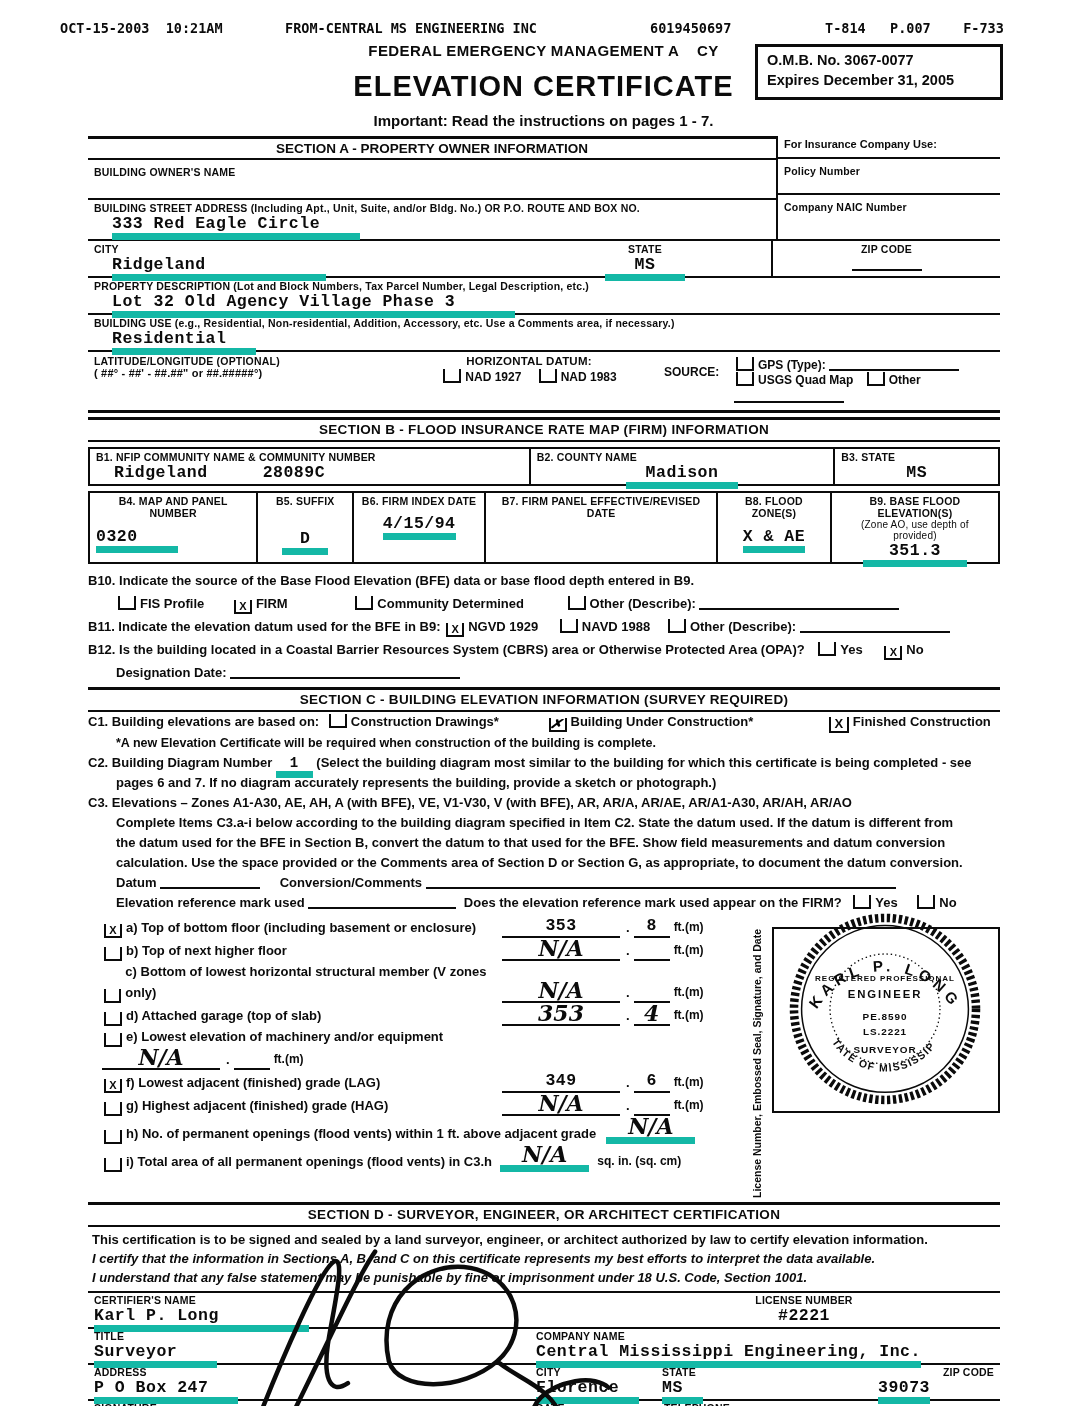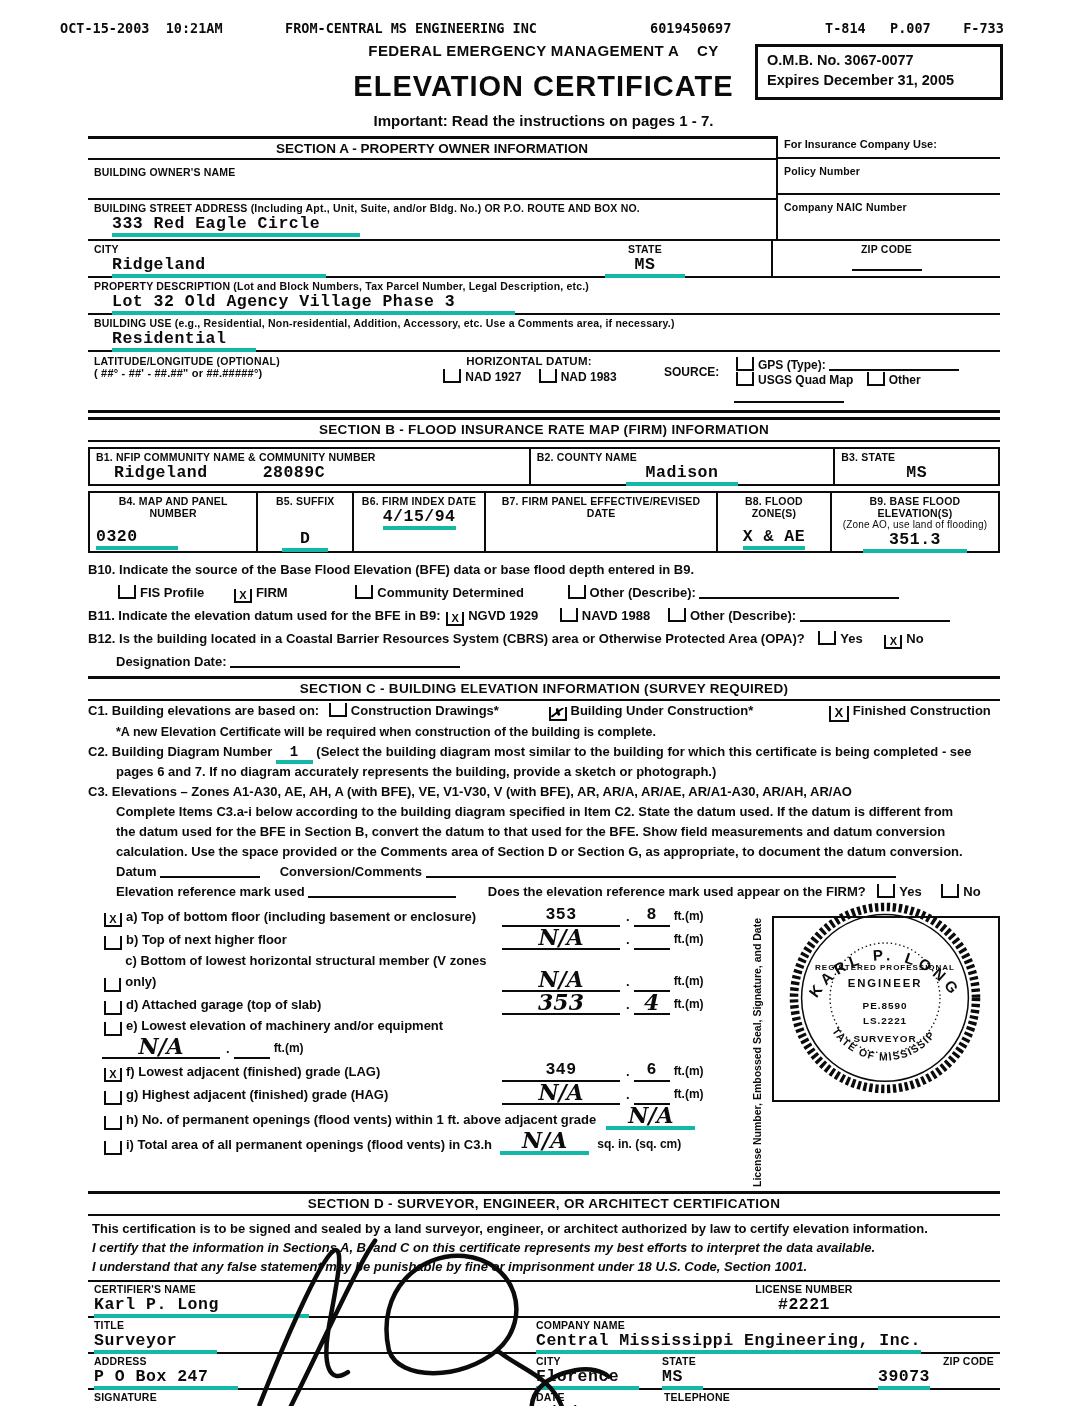--- a/index.html
+++ b/index.html
@@ -22,21 +22,21 @@
   .omb {
     position:absolute; top:44px; left:755px; width:224px; height:44px;
     border:3px solid #0b0b0b; padding:3px 9px; text-align:left;
     font-size:14.5px; font-weight:bold; line-height:20px; background:#fff;
   }
   
   .main { position:absolute; top:136px; left:88px; width:912px; }
   .lbl { font-size:10.5px; font-weight:bold; letter-spacing:.2px; }
   .typed { font-family:"Liberation Mono","DejaVu Sans Mono",monospace; font-size:16.5px; font-weight:bold; letter-spacing:.5px; }
   .hw { font-family:"DejaVu Serif", serif; font-style:italic; font-weight:bold; font-size:22px; display:inline-block; }
-  .u { border-bottom:4px solid #14b8a6; }
+  .u { border-bottom:7px solid #14b8a6; }
   .secbar { border-top:3px solid #0b0b0b; border-bottom:2px solid #0b0b0b; text-align:center; font-weight:bold; font-size:13.5px; padding:2px 0 3px 0; letter-spacing:.3px; }
   .cb { display:inline-block; width:14px; height:12px; border-left:2px solid #0b0b0b; border-right:2px solid #0b0b0b; border-bottom:2px solid #0b0b0b;
         text-align:center; font-weight:bold; font-size:11px; line-height:12px; vertical-align:-2px; margin:0 4px 0 2px; }
   .cb.big { width:16px; height:14px; font-size:13px; line-height:13px; }
   .scrib { display:inline-block; transform:skewX(-18deg) scale(1.5,1.1); font-weight:900; color:#000; }
   .ptxt { font-size:13px; font-weight:bold; line-height:20px; }
   .fill { display:inline-block; border-bottom:2px solid #0b0b0b; height:14px; vertical-align:-2px; }
   
   .secA .atop { display:flex; border-bottom:2px solid #0b0b0b; }
   .aleft { flex:1 1 auto; }
@@ -200,33 +200,33 @@
         <div class="bcell" style="flex:0 0 17%; text-align:center;">
           <div class="lbl">B4. MAP AND PANEL NUMBER</div>
           <div style="text-align:left; margin-top:8px;"><span class="typed u" style="padding-right:40px;">0320</span></div>
         </div>
         <div class="bcell" style="flex:0 0 9%; text-align:center;">
           <div class="lbl">B5. SUFFIX</div>
           <div style="margin-top:22px;"><span class="typed u" style="padding:0 18px;">D</span></div>
         </div>
         <div class="bcell" style="flex:0 0 13%; text-align:center;">
           <div class="lbl">B6. FIRM INDEX DATE</div>
-          <div style="margin-top:0;"><span class="typed u">4/15/94</span></div>
+          <div style="margin-top:7px;"><span class="typed u">4/15/94</span></div>
         </div>
         <div class="bcell" style="flex:0 0 24%; text-align:center;">
           <div class="lbl">B7. FIRM PANEL EFFECTIVE/REVISED DATE</div>
           <span class="fill" style="width:0;"></span>
         </div>
         <div class="bcell" style="flex:0 0 11%; text-align:center;">
           <div class="lbl">B8. FLOOD ZONE(S)</div>
           <div style="margin-top:8px;"><span class="typed u">X &amp; AE</span></div>
         </div>
         <div class="bcell" style="flex:1 1 auto; text-align:center;">
           <div class="lbl">B9. BASE FLOOD ELEVATION(S)</div>
-          <div class="lbl" style="font-weight:normal; font-size:10px;">(Zone AO, use land of flooding)</div>
+          <div class="lbl" style="font-weight:normal; font-size:10px;">(Zone AO, use depth of provided)</div>
           <div><span class="typed u" style="padding:0 26px;">351.3</span></div>
         </div>
       </div>
       <div class="bline">B10. Indicate the source of the Base Flood Elevation (BFE) data or base flood depth entered in B9.</div>
       <div class="bline indent">
         <span class="cb"></span><span>FIS Profile</span>
         <span class="cb" style="margin-left:26px;">X</span><span>FIRM</span>
         <span class="cb" style="margin-left:64px;"></span><span>Community Determined</span>
         <span class="cb" style="margin-left:40px;"></span><span>Other (Describe):</span>
         <span class="fill" style="width:200px;"></span>
@@ -270,21 +270,21 @@
       <div class="ptxt indent">calculation.  Use the space provided or the Comments area of Section D or Section G, as appropriate, to document the datum conversion.</div>
       <div class="ptxt indent">
         <span>Datum</span>
         <span class="fill" style="width:100px;"></span>
         <span style="margin-left:16px;">Conversion/Comments</span>
         <span class="fill" style="width:470px;"></span>
       </div>
       <div class="ptxt indent">
         <span>Elevation reference mark used</span>
         <span class="fill" style="width:148px;"></span>
-        <span style="margin-left:28px;">Does the elevation reference mark used appear on the FIRM?</span>
+        <span style="margin-left:4px;">Does the elevation reference mark used appear on the FIRM?</span>
         <span class="cb" style="margin-left:8px;"></span><span>Yes</span>
         <span class="cb" style="margin-left:16px;"></span><span>No</span>
       </div>
 
       <div class="citems">
         <div class="ileft">
           <div class="irow">
             <span class="cb">X</span>
             <span class="ilabel"><span>a)</span> <span>Top of bottom floor (including basement or enclosure)</span></span>
             <span class="ivals">

